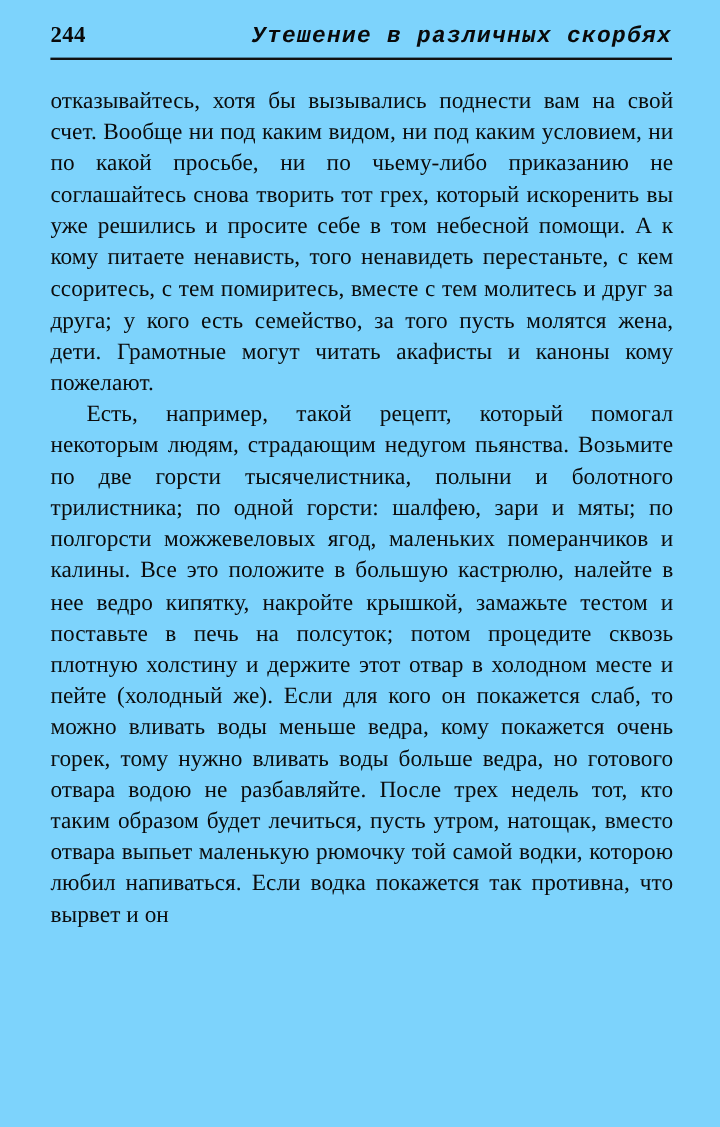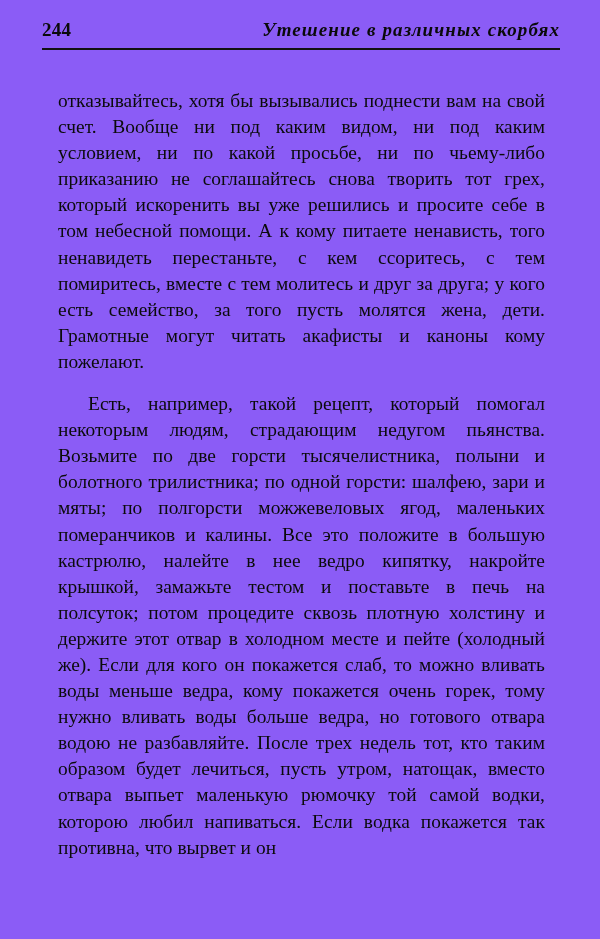--- a/index.html
+++ b/index.html
@@ -16,21 +16,21 @@
     position: relative;
     -webkit-font-smoothing: antialiased;
   }
 
   .page {
     position: absolute;
     left: 0;
     top: 0;
     width: 600px;
     height: 939px;
-    background: #8b5cf6;
+    background: #7dd3fc;
   }
 
   
   .header {
     position: absolute;
     left: 42px;
     top: 20px;
     width: 518px;
     height: 30px;
     display: flex;
@@ -41,21 +41,21 @@
   .folio {
     font-family: "Liberation Serif", "DejaVu Serif", serif;
     font-size: 19px;
     font-weight: 700;
     line-height: 1;
     letter-spacing: 0.3px;
     color: #0a0a0a;
   }
 
   .running-title {
-    font-family: Liberation Serif, serif;
+    font-family: Liberation Mono, monospace;
     font-size: 19px;
     font-weight: 700;
     font-style: italic;
     line-height: 1;
     letter-spacing: 1.1px;
     color: #0a0a0a;
     white-space: nowrap;
   }
 
   .header-rule {
@@ -69,21 +69,21 @@
 
   
   .textblock {
     position: absolute;
     left: 42px;
     top: 72px;
     width: 519px;
   }
 
   .para {
-    margin: 16px;
+    margin: 0;
     font-size: 19.4px;
     line-height: 26.1px;
     text-align: justify;
     text-align-last: left;
     text-indent: 30px;
     color: #0b0b0b;
     letter-spacing: 0.05px;
     word-spacing: 0px;
     hyphens: none;
   }

